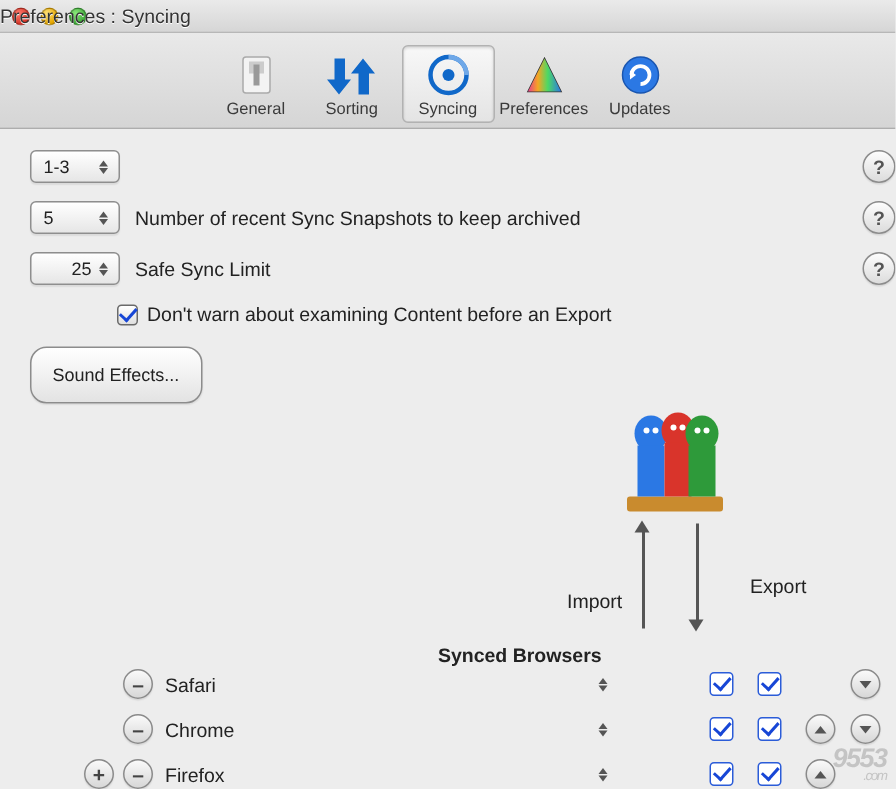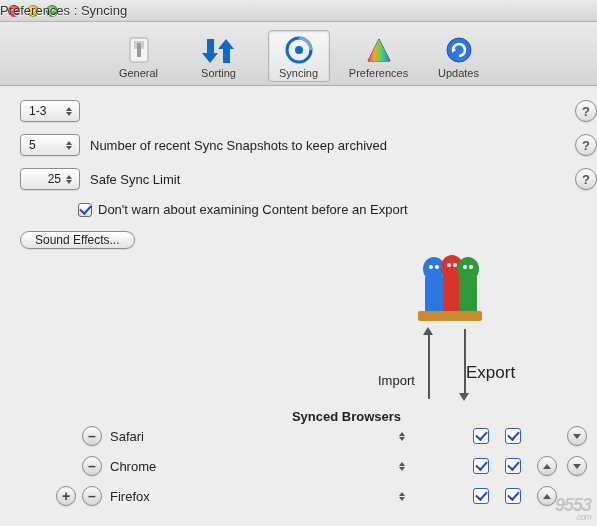--- a/index.html
+++ b/index.html
@@ -27,21 +27,21 @@
   .dot.green { background: radial-gradient(circle at 35% 30%, #8ce87b, #3faa3a 70%); }
   .title { position: absolute; left: 0; right: 0; font-size: 13px; color: #333; text-shadow: 0 1px 0 #fff; }
   .toolbar {
     height: 64px;
     background: linear-gradient(#e9e9e9,#d5d5d5);
     border-bottom: 1px solid #adadad;
     display: flex;
     justify-content: center;
     align-items: flex-end;
     padding-bottom: 3px;
-    gap: 18px;
+    gap: 2px;
   }
   .tb-item {
     width: 62px;
     display: flex;
     flex-direction: column;
     align-items: center;
     font-size: 11px;
     color: #3a3a3a;
     padding: 2px 0 2px;
     border: 1px solid transparent;
@@ -88,30 +88,30 @@
   .aqua-check {
     width:14px; height:14px; border:1px solid #6a6a6a; border-radius:3px;
     background: linear-gradient(#fff,#e0e0e0);
     display:flex; align-items:center; justify-content:center;
   }
   .aqua-check.checked::after {
     content:""; width:9px; height:5px; border-left:2px solid #1746d6; border-bottom:2px solid #1746d6;
     transform: rotate(-48deg); margin-top:-3px;
   }
   .aqua-button {
-    height: 18px; padding: 0 14px;
+    height: 38px; padding: 0 14px;
     background: linear-gradient(#ffffff,#e3e3e3);
     border: 1px solid #8c8c8c; border-radius: 11px;
     font-size: 12px; display:inline-flex; align-items:center;
     box-shadow: 0 1px 1px rgba(0,0,0,0.08);
   }
   .figure-area { position: relative; height: 160px; }
   .people-icon { position:absolute; left: 392px; top: 2px; }
   .import-label { position:absolute; left: 358px; top: 114px; font-size:13px;margin-top:10px; }
-  .export-label { position:absolute; left: 446px; top: 114px; font-size:17px; }
+  .export-label { position:absolute; left: 480px; top: 114px; font-size:13px; }
   .arrow-shaft { position:absolute; background:#555; width:2px; }
   .arrow-head-dn { position:absolute; width:0; height:0; border-left:5px solid transparent; border-right:5px solid transparent; border-top:8px solid #555; }
   .arrow-head-up { position:absolute; width:0; height:0; border-left:5px solid transparent; border-right:5px solid transparent; border-bottom:8px solid #555; }
   .section-title { font-weight:bold; margin-left: 76px; margin-bottom: 2px; font-size:13px;text-align:center; }
   .grid {
     display:grid;
     grid-template-columns: 60px 28px 220px auto 32px 32px 30px 30px;
     row-gap: 10px;
     align-items:center;
     padding-left: 2px;

